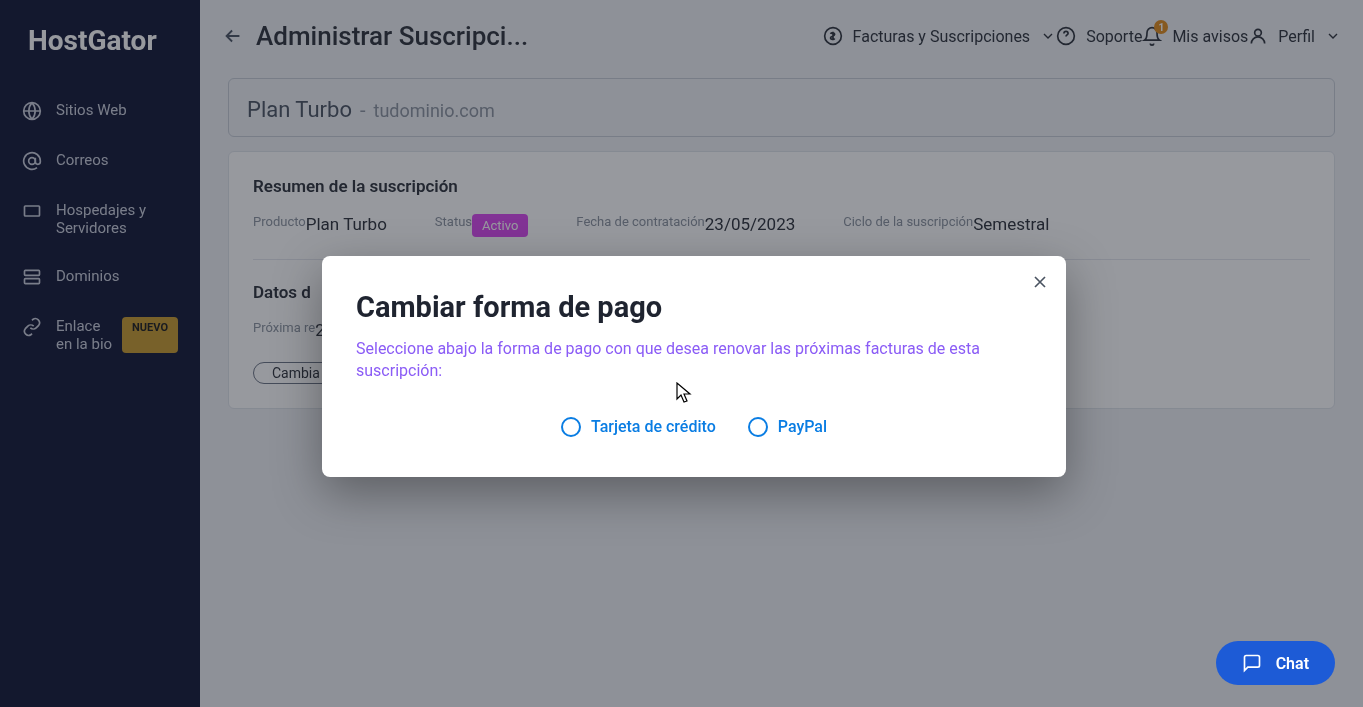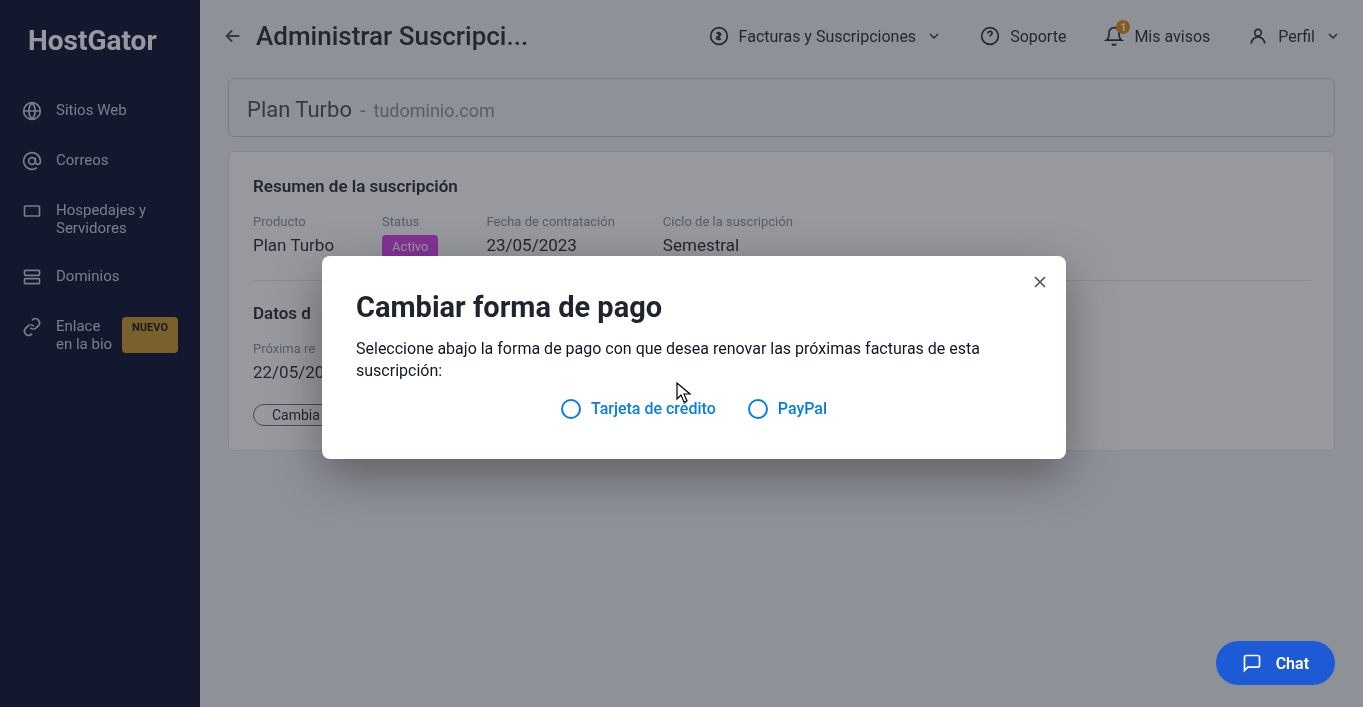--- a/index.html
+++ b/index.html
@@ -8,40 +8,40 @@
 .logo{font-size:28px;font-weight:700;padding:24px 28px 18px;color:#fff}
 .nav{display:flex;flex-direction:column;gap:2px;padding:12px 0}
 .nav-item{display:flex;align-items:flex-start;gap:14px;padding:14px 22px;color:#c9cdda;font-size:15px;cursor:pointer}
 .nav-item .icon{width:20px;height:20px;flex-shrink:0;display:flex;align-items:center;justify-content:center}
 .nav-label-wrap{display:flex;flex-direction:row;gap:8px}
 .badge-new{background:#c79a2c;color:#1b1b1b;font-size:11px;font-weight:700;padding:4px 10px;border-radius:4px;width:fit-content}
 .main{position:absolute;left:200px;top:0;right:0;height:707px;display:flex;flex-direction:column}
 .topbar{display:flex;align-items:center;height:72px;padding:0 22px;gap:22px}
 .back-btn{display:flex;align-items:center;gap:12px;cursor:pointer}
 .page-title{font-size:26px;font-weight:500;color:#2c313a;white-space:nowrap;overflow:hidden;text-overflow:ellipsis;max-width:290px}
-.top-actions{margin-left:auto;display:flex;align-items:flex-end;gap:38px;color:#2c313a;font-size:16px}
+.top-actions{margin-left:auto;display:flex;align-items:flex-end;color:#2c313a;font-size:16px}
 .top-link{display:flex;align-items:center;gap:10px;cursor:pointer}
 .banner{margin:6px 28px 14px;border:1px solid #c6ccd6;border-radius:6px;padding:18px 18px 14px;display:flex;align-items:baseline;gap:8px}
 .banner-plan{font-size:22px;color:#4a5361;font-weight:400}
 .banner-dash{color:#8a929e;font-size:20px}
 .banner-domain{font-size:18px;color:#8a929e}
 .card{margin:0 28px;background:#fff;border:1px solid #dfe3ea;border-radius:6px;padding:24px}
 .section-title{font-size:17px;font-weight:600;color:#2c313a;margin-bottom:18px}
 .summary-row{display:flex;gap:48px}
-.summary-col{display:flex;flex-direction:column;gap:6px}
+.summary-col{display:flex;flex-direction:row;}
 .summary-label{font-size:13px;color:#8a929e}
 .summary-value{font-size:17px;color:#2c313a}
 .status-pill{background:#d946ef;color:#fff;font-size:13px;padding:4px 10px;border-radius:4px;width:fit-content}
 .divider{height:1px;background:#e3e6ed;margin:22px 0}
 .pill-btn{border:1px solid #6b7383;color:#2c313a;background:#fff;border-radius:999px;padding:2px 18px;font-size:14px;cursor:pointer}
 .overlay{position:absolute;inset:0;background:rgba(24,28,40,.45)}
 .modal{position:absolute;left:322px;top:256px;width:744px;background:#fff;border-radius:8px;box-shadow:0 16px 48px rgba(0,0,0,.35);padding:34px 34px 40px}
 .modal-close{position:absolute;right:16px;top:16px;cursor:pointer;color:#4a5361}
 .modal-title{font-size:29px;font-weight:700;color:#1f2430;margin-bottom:14px}
-.modal-desc{font-size:16px;color:#0f172a;line-height:1.4;margin-bottom:16px}
+.modal-desc{font-size:16px;color:#8b5cf6;line-height:1.4;margin-bottom:34px}
 .options{display:flex;justify-content:center;gap:32px}
 .radio-opt{display:flex;align-items:center;gap:10px;color:#0a7de3;font-size:16px;font-weight:500;cursor:pointer}
 .radio-ring{width:20px;height:20px;border:2px solid #0a7de3;border-radius:50%}
 .chat-btn{position:absolute;right:28px;bottom:22px;background:#1d5bd6;color:#fff;border-radius:999px;padding:12px 26px;display:flex;align-items:center;gap:14px;font-size:16px;font-weight:600;cursor:pointer}
 .bell-wrap{position:relative}
 .bell-badge{position:absolute;top:-6px;right:-6px;background:#e08a1a;color:#fff;font-size:10px;font-weight:700;width:14px;height:14px;border-radius:50%;display:flex;align-items:center;justify-content:center}
 .cursor{position:absolute;left:676px;top:382px;pointer-events:none}
 svg{display:block}
 </style>
 </head>

